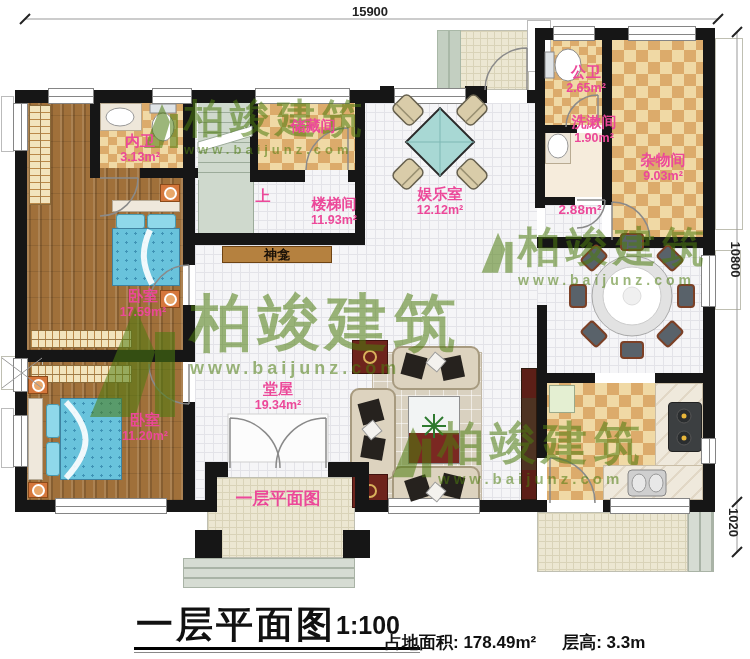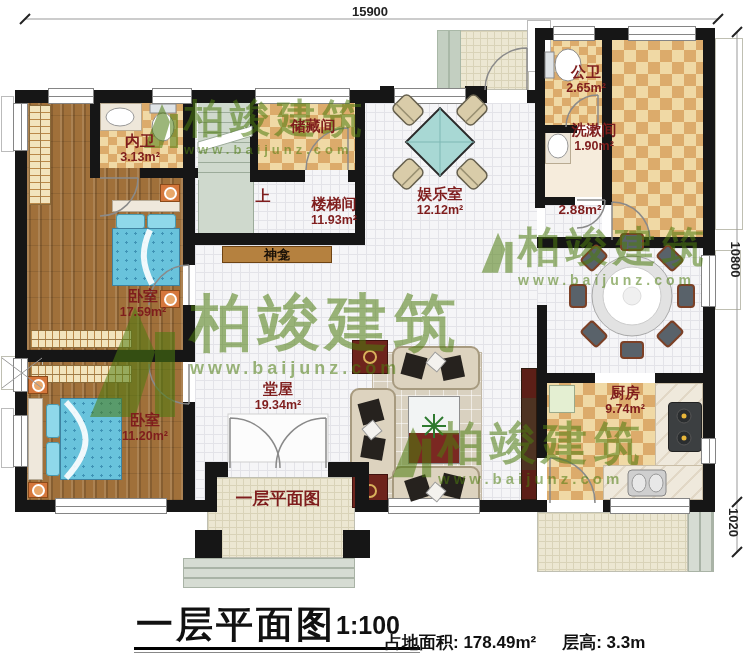--- a/index.html
+++ b/index.html
@@ -40,21 +40,21 @@
   .rug{background-color:#d9d1c0;background-image:linear-gradient(rgba(255,255,255,.55) 1px,transparent 1px),linear-gradient(90deg,rgba(255,255,255,.55) 1px,transparent 1px);background-size:14px 14px;border:1px solid #c2b8a4;}
   .side-table{background:#6e241c;border:1px solid #3f120e;box-sizing:border-box;}
   .side-table:after{content:"";position:absolute;left:50%;top:50%;width:10px;height:10px;margin:-7px 0 0 -7px;border:2px solid #d9b25c;border-radius:50%;}
   .coffee-table{background:linear-gradient(180deg,#f2f4f4 0 55%,#7b2822 55% 100%);border:1px solid #8f8f8f;box-sizing:border-box;}
   .tv-cab{background:linear-gradient(180deg,#5c1f17 0 22%,#4e3322 22% 78%,#5c1f17 78% 100%);border:1px solid #2c1a0e;box-sizing:border-box;}
   .counter{background:#eee7da;border:1px solid #b9ab92;box-sizing:border-box;}
   .fridge{background:#e4efd2;border:1px solid #9aa98a;box-sizing:border-box;}
   .stove{background:#3c3f41;border:1px solid #222;border-radius:4px;}
   .shrine{background:#b5813f;border:1px solid #6e4312;box-sizing:border-box;text-align:center;font-weight:bold;font-size:13px;color:#1b1208;line-height:16px;}
   
-  .rl{position:absolute;text-align:center;font-weight:bold;color:#7f1d1d;z-index:7;}
+  .rl{position:absolute;text-align:center;font-weight:bold;color:#ec4899;z-index:7;}
   .rl .nm{font-size:15px;line-height:1.1;}
   .rl .ar{font-size:12.5px;line-height:1.15;}
   .dim{position:absolute;font-size:13px;font-weight:bold;color:#222;z-index:8;text-align:center;}
   .rot90{transform:rotate(90deg);}
   
   .wm{position:absolute;display:flex;align-items:flex-start;z-index:6;color:#4d7c0f;opacity:.55;pointer-events:none;}
   .wm-tx{display:flex;flex-direction:column;}
   .wm-brand{font-weight:900;letter-spacing:6px;line-height:1;font-size:var(--s,42px);}
   .wm-url{font-weight:bold;letter-spacing:4px;font-size:var(--u,14px);margin-top:4px;}
   
@@ -409,38 +409,38 @@
     <div class="nm">上</div>
     </div>
   <div class="rl" style="left:390px;top:186px;width:100px">
     <div class="nm">娱乐室</div>
       <div class="ar">12.12m²</div>
     </div>
   <div class="rl" style="left:546px;top:64px;width:80px">
     <div class="nm">公卫</div>
       <div class="ar">2.65m²</div>
     </div>
-  <div class="rl" style="left:550px;top:122px;width:88px">
+  <div class="rl" style="left:550px;top:114px;width:88px">
     <div class="nm">洗漱间</div>
       <div class="ar">1.90m²</div>
+    </div>
+  <div class="rl" style="left:613px;top:152px;width:100px">
+    <div class="nm">杂物间</div>
+      <div class="ar">9.03m²</div>
     </div>
   <div class="rl" style="left:545px;top:202px;width:70px">
     <div class="ar" style="font-size:13.5px">2.88m²</div>
     </div>
   <div class="rl" style="left:93px;top:288px;width:100px">
     <div class="nm">卧室</div>
       <div class="ar">17.59m²</div>
     </div>
   <div class="rl" style="left:228px;top:381px;width:100px">
     <div class="nm">堂屋</div>
       <div class="ar">19.34m²</div>
-    </div>
-  <div class="rl" style="left:575px;top:385px;width:100px">
-    <div class="nm">厨房</div>
-      <div class="ar">9.74m²</div>
     </div>
   <div class="rl" style="left:95px;top:412px;width:100px">
     <div class="nm">卧室</div>
       <div class="ar">11.20m²</div>
     </div>
   <div class="rl" style="left:208px;top:490px;width:140px">
     <div class="nm" style="font-size:17px">一层平面图</div>
     </div>
 
   <div class="dim" style="left:330px;top:4px;width:80px">15900</div>

